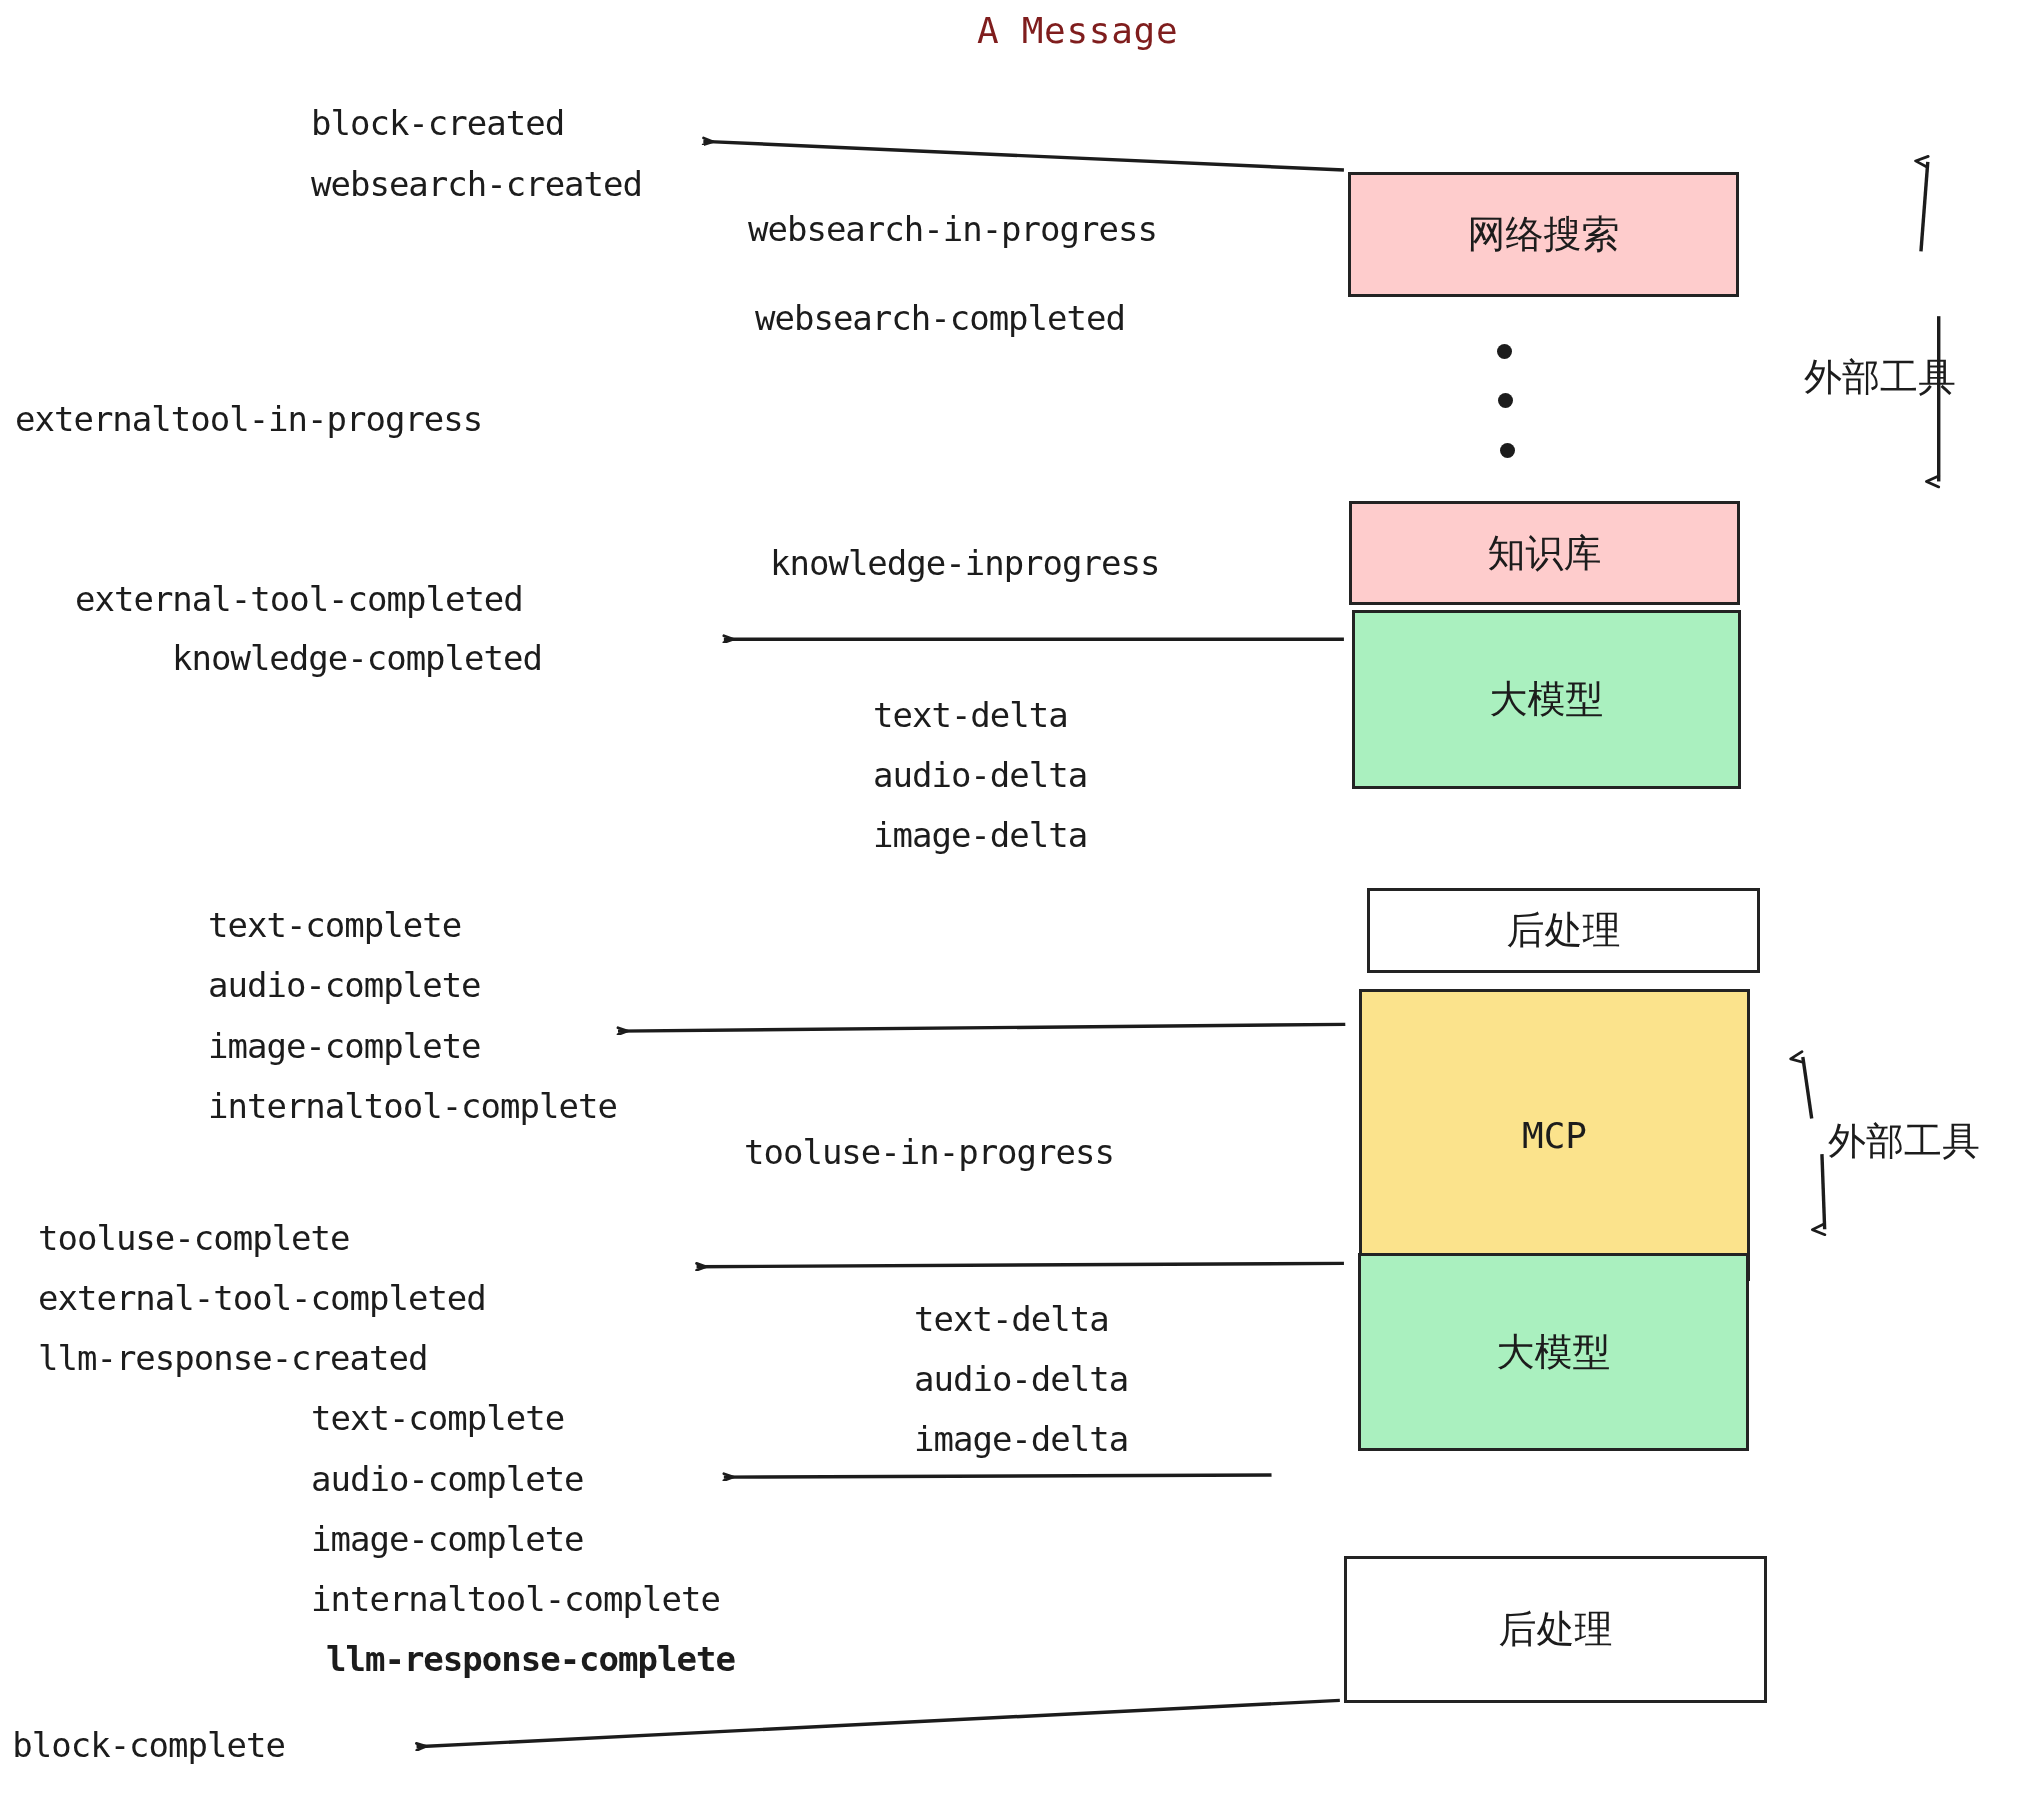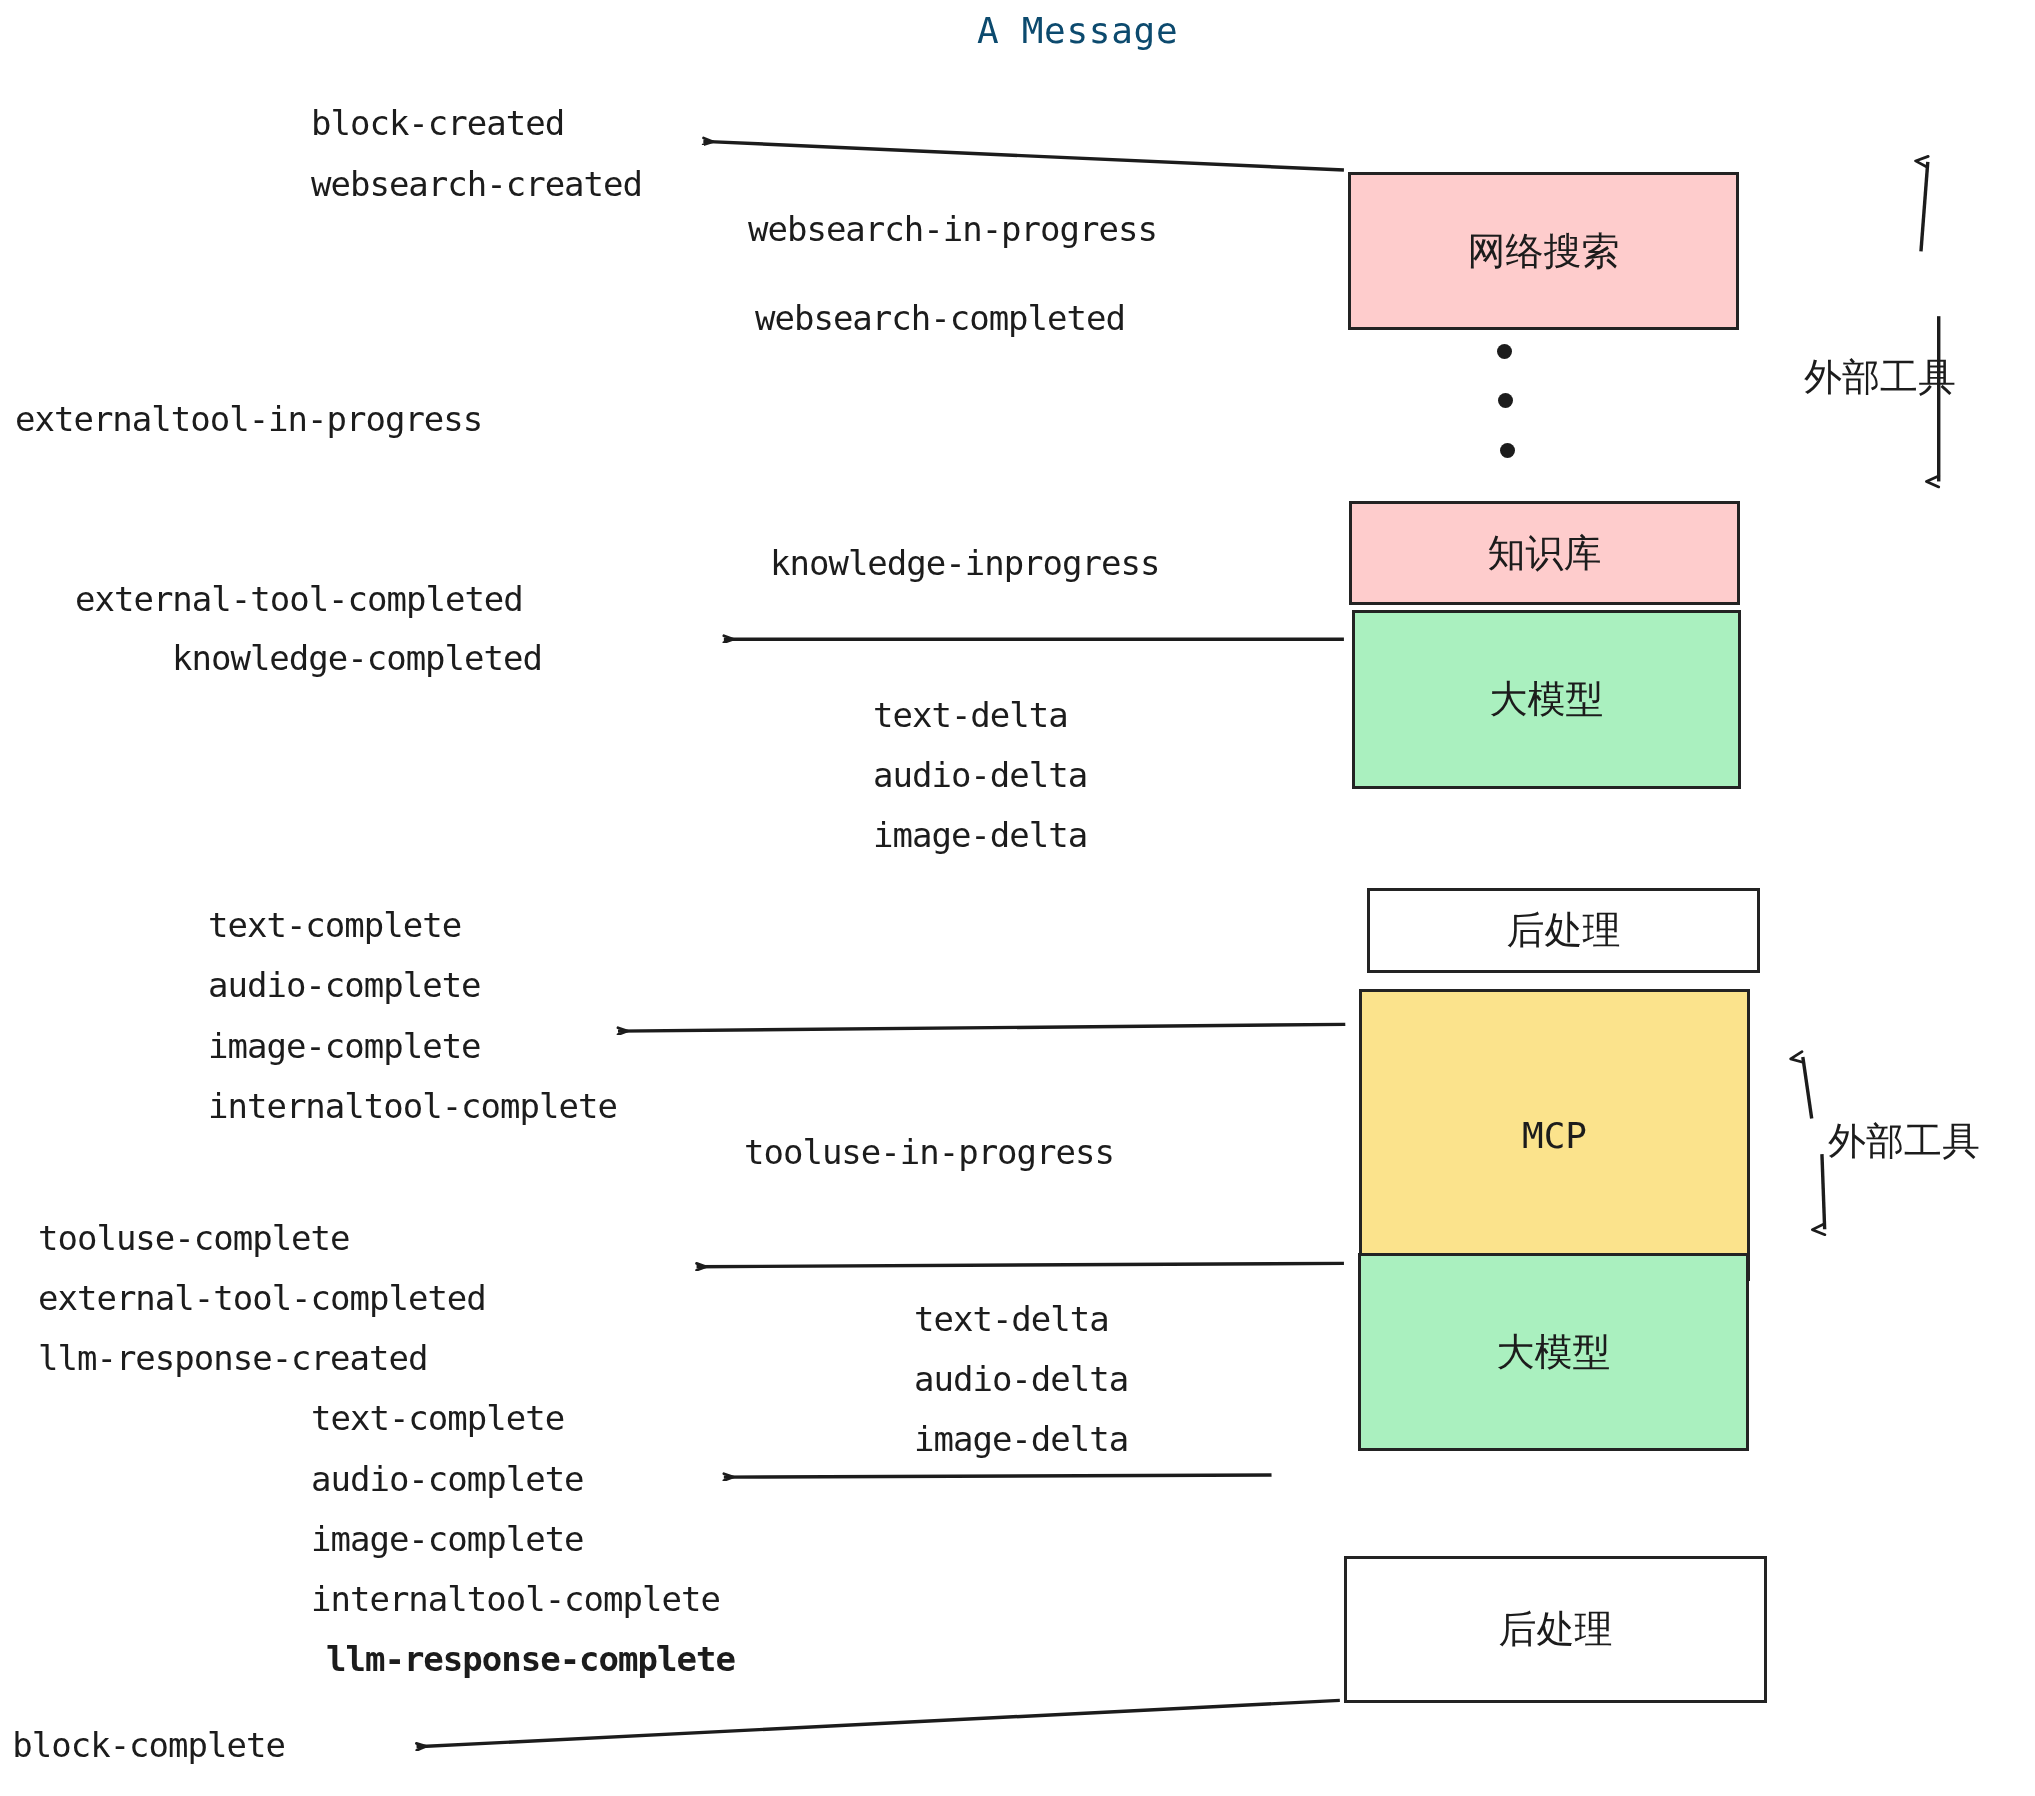--- a/index.html
+++ b/index.html
@@ -24,21 +24,21 @@
     line-height: 1;
     letter-spacing: -1px;
     color: #1c1c1c;
   }
   .title {
     position: absolute;
     white-space: nowrap;
     font-family: "DejaVu Sans Mono", "Liberation Mono", monospace;
     font-size: 36px;
     letter-spacing: 0.7px;
-    color: #0c4a6e;
+    color: #7f1d1d;
   }
   .box {
     position: absolute;
     box-sizing: border-box;
     border: 3.4px solid #232323;
     display: flex;
     align-items: center;
     justify-content: center;
     font-family: "DejaVu Sans", "Liberation Sans", sans-serif;
     font-size: 38px;
@@ -138,21 +138,21 @@
   <div class="evt" style="left:914px; top:1362px;">audio-delta</div>
   <div class="evt" style="left:914px; top:1422px;">image-delta</div>
 
   <div class="evt" style="left:311px; top:1401px;">text-complete</div>
   <div class="evt" style="left:311px; top:1462px;">audio-complete</div>
   <div class="evt" style="left:311px; top:1522px;">image-complete</div>
   <div class="evt" style="left:311px; top:1582px;">internaltool-complete</div>
   <div class="evt" style="left:326px; top:1642px;font-weight:bold;">llm-response-complete</div>
   <div class="evt" style="left:12.3px; top:1728px;">block-complete</div>
 
-  <div class="box" style="left:1348px; top:172px; width:391px; height:158px; background:#fecccc;">
+  <div class="box" style="left:1348px; top:172px; width:391px; height:125px; background:#fecccc;">
     <span>网络搜索</span>
   </div>
 
   <div class="dot" style="left:1497px; top:344px;"></div>
   <div class="dot" style="left:1498px; top:393px;"></div>
   <div class="dot" style="left:1500px; top:443px;"></div>
 
   <div class="box" style="left:1349px; top:501px; width:391px; height:104px; background:#fecccc;">
     <span>知识库</span>
   </div>

